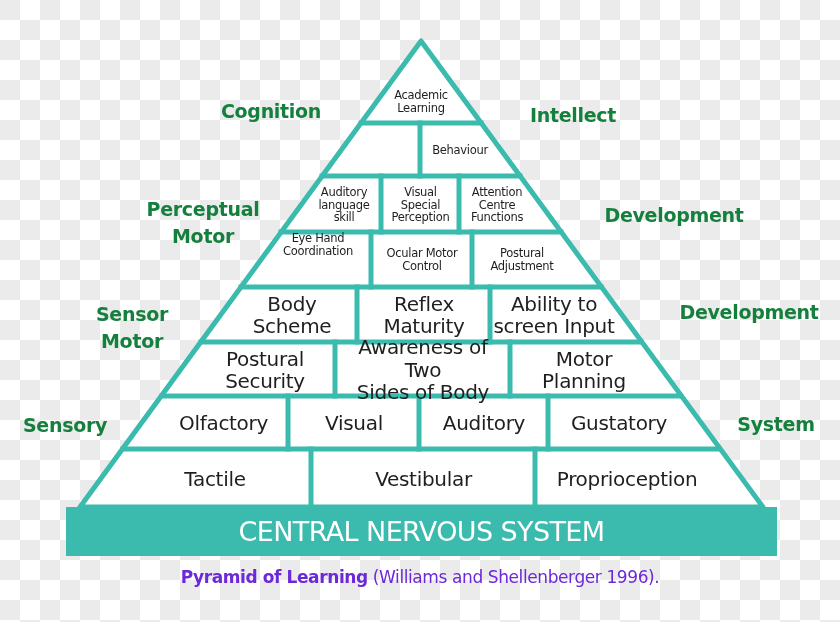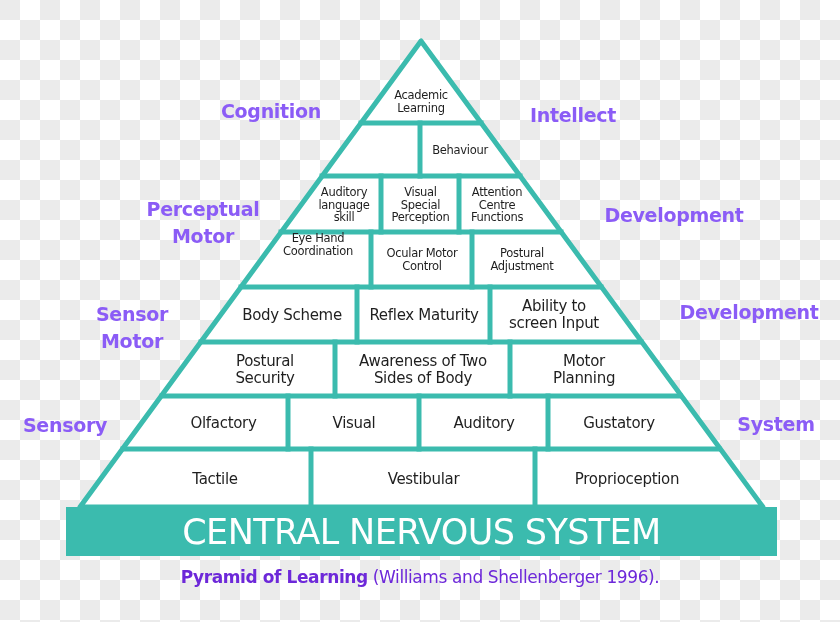--- a/index.html
+++ b/index.html
@@ -16,30 +16,30 @@
     }
     .stage { position: absolute; left: 0; top: 0; width: 840px; height: 622px; }
     svg.pyr { position: absolute; left: 0; top: 0; }
     .cell {
       position: absolute; display: flex; align-items: center; justify-content: center;
       text-align: center; line-height: 1.12; color: #1f1f1f;
       font-family: "DejaVu Sans", sans-serif; letter-spacing: -0.3px;
     }
     .cell span { white-space: pre-line; }
     .fs12 { font-size: 11.5px; }
-    .fs15 { font-size: 15px; }
+    .fs15 { font-size: 20px; }
     .side {
       position: absolute; font-weight: bold; font-size: 19px; line-height: 1.4;
-      text-align: center; color: #8b5cf6; white-space: pre-line;
+      text-align: center; color: #15803d; white-space: pre-line;
       font-family: "DejaVu Sans", sans-serif; letter-spacing: -0.3px;
     }
     .cns {
       position: absolute; left: 66px; top: 507px; width: 711px; height: 49px;
       background: #3bbbae; color: #fff; display: flex; align-items: center; justify-content: center;
-      font-size: 35px; font-family: "DejaVu Sans", sans-serif; letter-spacing: -0.6px;
+      font-size: 27px; font-family: "DejaVu Sans", sans-serif; letter-spacing: -0.6px;
     }
     .caption {
       position: absolute; left: 0; top: 567px; width: 840px; text-align: center;
       font-size: 17px; color: #6d28d9; font-family: "DejaVu Sans", sans-serif; letter-spacing: -0.4px;
     }
     .caption b { font-weight: bold; }
   </style>
 </head>
 <body>
 

